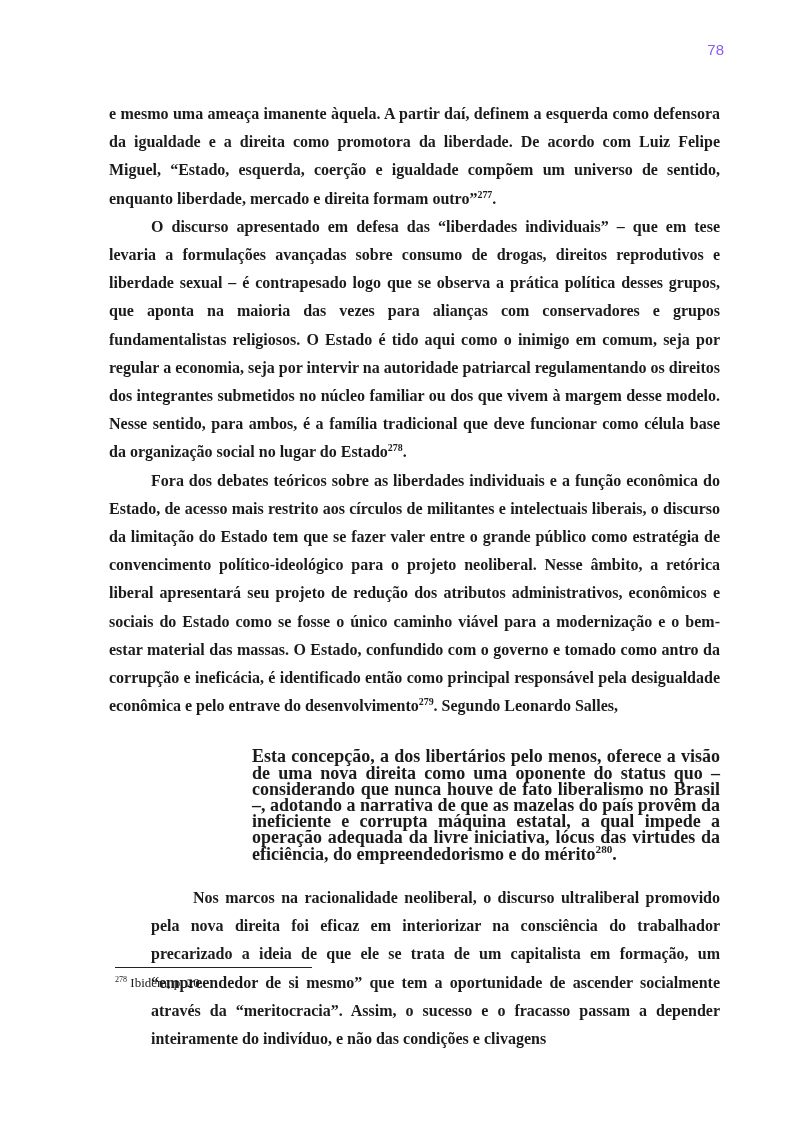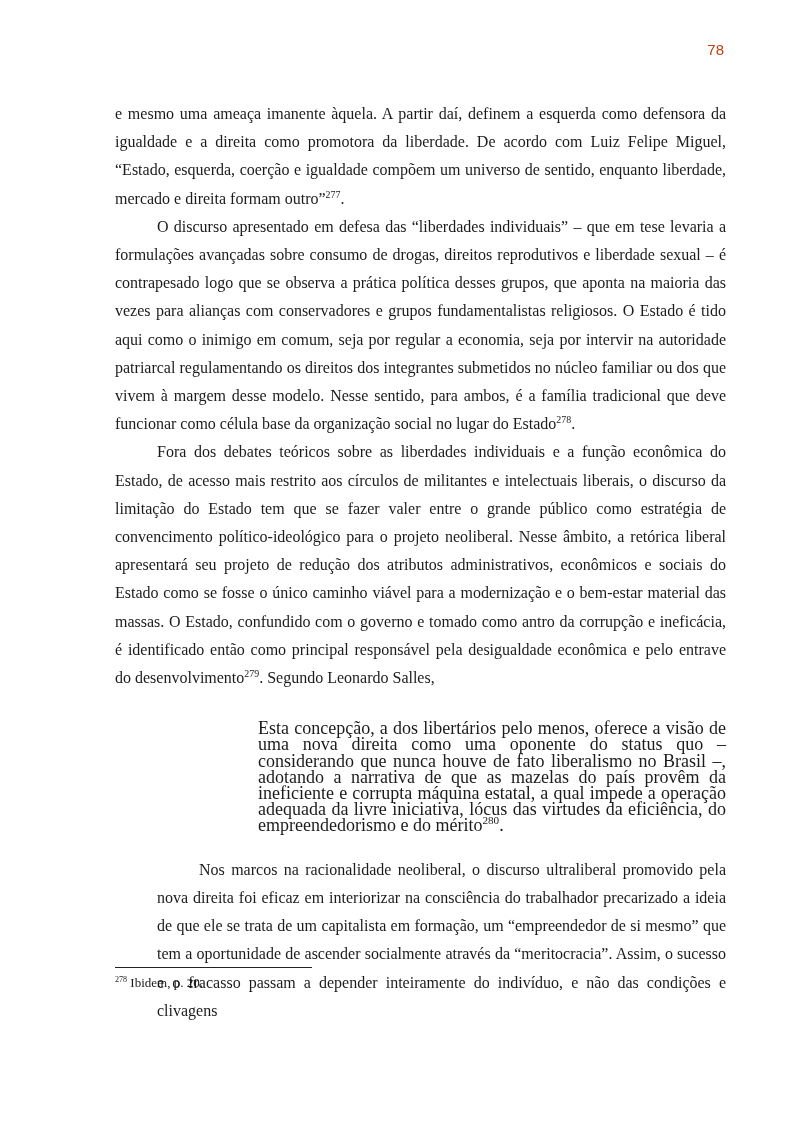--- a/index.html
+++ b/index.html
@@ -15,27 +15,28 @@
     font-family: "Liberation Serif", serif;
     color: #1b1b1b;
     overflow: hidden;
   }
   .page-number {
     position: absolute;
     top: 41px;
     right: 76px;
     font-family: "Liberation Sans", sans-serif;
     font-size: 15px;
-    color: #c2410c;
+    color: #8b5cf6;
   }
   .content {
     position: absolute;
-    left: 115px;
+    left: 109px;
     top: 100px;
     width: 611px;
+    font-weight: bold;
   }
   .content p.body-par {
     margin: 0;
     font-size: 16px;
     line-height: 28.2px;
     text-align: justify;
   }
   .content p.indented {
     text-indent: 42px;
   }

